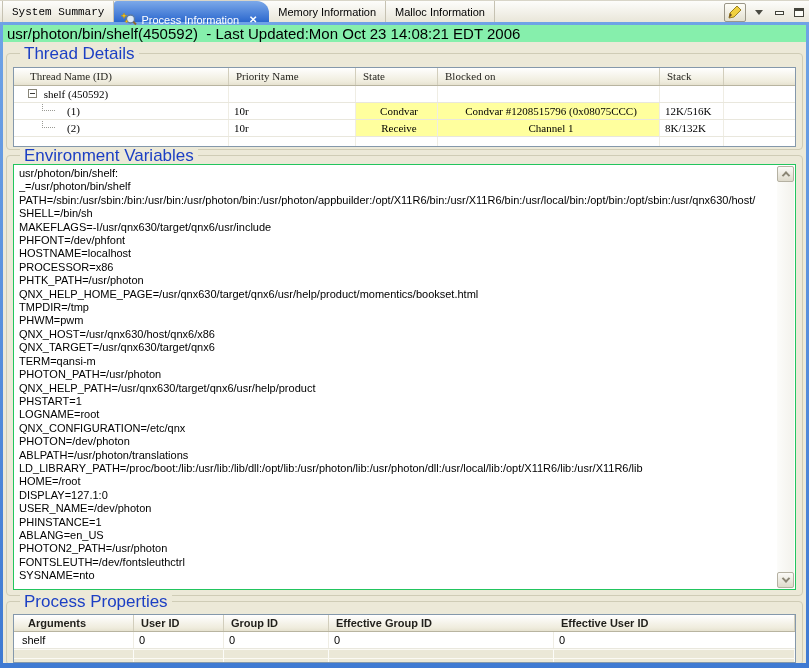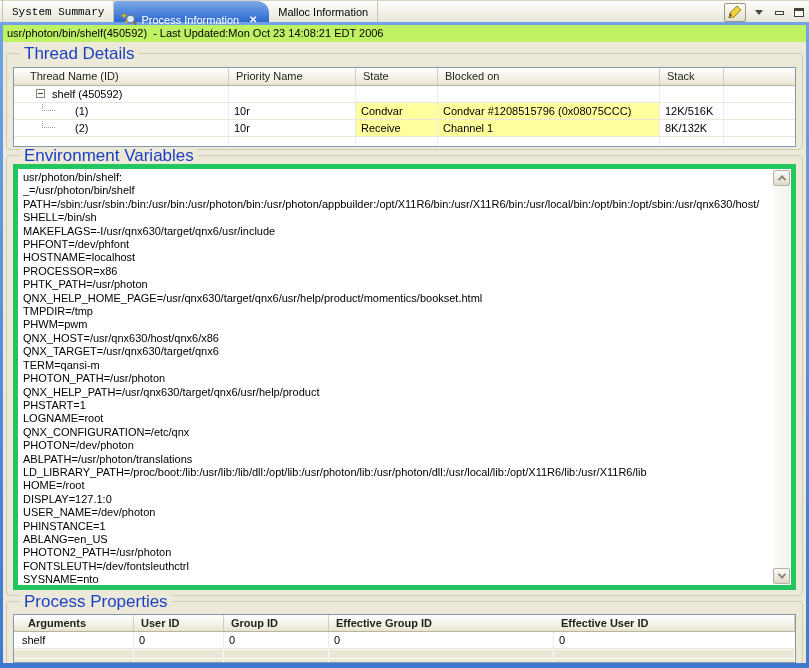--- a/index.html
+++ b/index.html
@@ -50,42 +50,42 @@
 
   
   .frame {
     position:absolute; top:22px; left:0; right:0; bottom:0;
     background:linear-gradient(#6fa3e6,#3f7ad2);
     padding:3px 3px 5px 3px;
   }
   .frame-inner { width:100%; height:100%; display:flex; flex-direction:column; background:#ece9d8; }
 
   .titlebar {
-    height:17px; line-height:17px; background:#bef264; color:#000;
-    padding-left:4px; white-space:pre; flex:none; font-size:11px;
+    height:17px; line-height:17px; background:#86efac; color:#000;
+    padding-left:4px; white-space:pre; flex:none; font-size:15px;
   }
 
   .content { flex:1; padding:5px 2px 0 2px; overflow:hidden; }
 
   
   .groupbox {
     position:relative; border:1px solid #cfccb6; border-radius:4px;
     margin:0 1px 5px 1px;
   }
   .group-label {
     position:absolute; top:-7px; left:13px; background:#ece9d8;
     padding:0 4px; color:#1c3fc4; font-size:17px; line-height:13px;
   }
   #group-threads { height:97px; margin-top:6px; }
   #group-env { height:441px; }
   #group-props { height:64px; margin-bottom:0; }
 
   
   .xtable { position:absolute; left:6px; right:6px; border:1px solid #8498ab; background:#fff; overflow:hidden; }
-  #thread-table { top:13px; height:80px; }
+  #thread-table { top:13px; height:80px;font-family:Liberation Serif, serif; }
   #props-table { top:12px; height:49px; }
 
   .trow, .prow { display:grid; }
   .trow { grid-template-columns:215px 127px 82px 222px 64px auto; }
   .prow { grid-template-columns:120px 90px 105px 225px auto; }
 
   .hrow { height:18px; background:linear-gradient(#ffffff,#efecdd 80%,#e6e2d0); border-bottom:1px solid #b8b4a0; }
   .hcell {
     line-height:17px; padding-left:7px; color:#201f1a;
     border-right:1px solid #d2cebc; overflow:hidden; white-space:nowrap;
@@ -93,48 +93,48 @@
   .hcell.indent { padding-left:16px; }
   .hcell.pfirst { padding-left:14px; }
   .hcell.last { border-right:none; }
 
   .drow { height:17px; background:#fff; border-bottom:1px solid #e9e7dd; }
   .dcell {
     line-height:16px; padding-left:5px; overflow:hidden; white-space:nowrap;
     border-right:1px solid #efede4;
   }
   .dcell.last { border-right:none; }
-  .dcell.hl { background:var(--highlight-yellow,#ffff9e); }
+  .dcell.hl { background:var(--highlight-yellow,#ffff9e);text-align:center; }
   .dcell.pfirst { padding-left:8px; }
 
   .fillrow { background:#fff; }
   .fillrow .dcell { height:100%; }
   .fillrow-beige { background:#ebe8d7; border-top:1px solid #fbfaf4; }
   .fillrow-beige .dcell { border-right:1px solid rgba(255,255,255,.85); height:100%; }
 
   
-  .name-cell { position:relative; padding-left:16px; }
+  .name-cell { position:relative; padding-left:8px; }
   .expander {
     display:inline-block; width:9px; height:9px; margin:3px 4px 0 6px;
     border:1px solid #888578; background:#fff; position:relative; vertical-align:top; cursor:pointer;
   }
   .expander::after {
     content:""; position:absolute; left:1px; top:3px; width:5px; height:1px; background:#3a3a36;
   }
   .branch {
     position:absolute; left:28px; top:-2px; width:13px; height:10px;
     border-left:1px dotted #9a9a94; border-bottom:1px dotted #9a9a94;
   }
   .child-label { margin-left:45px; }
   .root-label { vertical-align:top; line-height:16px; }
 
   
   .env-box {
     position:absolute; top:8px; left:6px; right:6px; bottom:5px;
-    background:#fff; border:5px solid #22c55e;
+    background:#fff; border:1px solid #22c55e;
   }
   .env-text {
     position:absolute; top:2px; left:5px; right:20px; bottom:1px;
     font-family:"Liberation Sans", sans-serif; font-size:11px; line-height:13.4px;
     white-space:pre; overflow:hidden; color:#000;
   }
   .vscroll {
     position:absolute; top:1px; right:1px; bottom:1px; width:17px;
     background:linear-gradient(90deg,#fcfcfa,#f3f2ec);
   }
@@ -163,20 +163,23 @@
       <span class="tab-icon">
         <svg width="16" height="15" viewBox="0 0 16 15">
           <circle cx="9.5" cy="7" r="4" fill="#dce9f6" stroke="#5a7aa2" stroke-width="1.4"></circle>
           <line x1="12.3" y1="9.8" x2="15" y2="12.5" stroke="#8a6a34" stroke-width="2"></line>
           <path d="M3 1 L3.8 3 L6 3.8 L3.8 4.6 L3 6.6 L2.2 4.6 L0 3.8 L2.2 3 Z" fill="#f5c518" stroke="#b98c10" stroke-width="0.5"></path>
           <path d="M5.5 7.5 L6 8.8 L7.3 9.3 L6 9.8 L5.5 11.1 L5 9.8 L3.7 9.3 L5 8.8 Z" fill="#f5c518" stroke="#b98c10" stroke-width="0.4"></path>
         </svg>
       </span>
       <span>Process Information</span>
       <span class="tab-close">✕</span>
+    </div>
+    <div class="tab">
+      <span>Memory Information</span>
     </div>
     <div class="tab">
       <span>Malloc Information</span>
     </div>
 
     <div class="view-toolbar">
       <div class="tool-btn">
         <span>
           <svg width="14" height="14" viewBox="0 0 14 14">
             <polygon points="9,1 13,5 6,12 1,13 2,8" fill="#f0d040" stroke="#9a8020" stroke-width="1"></polygon>

